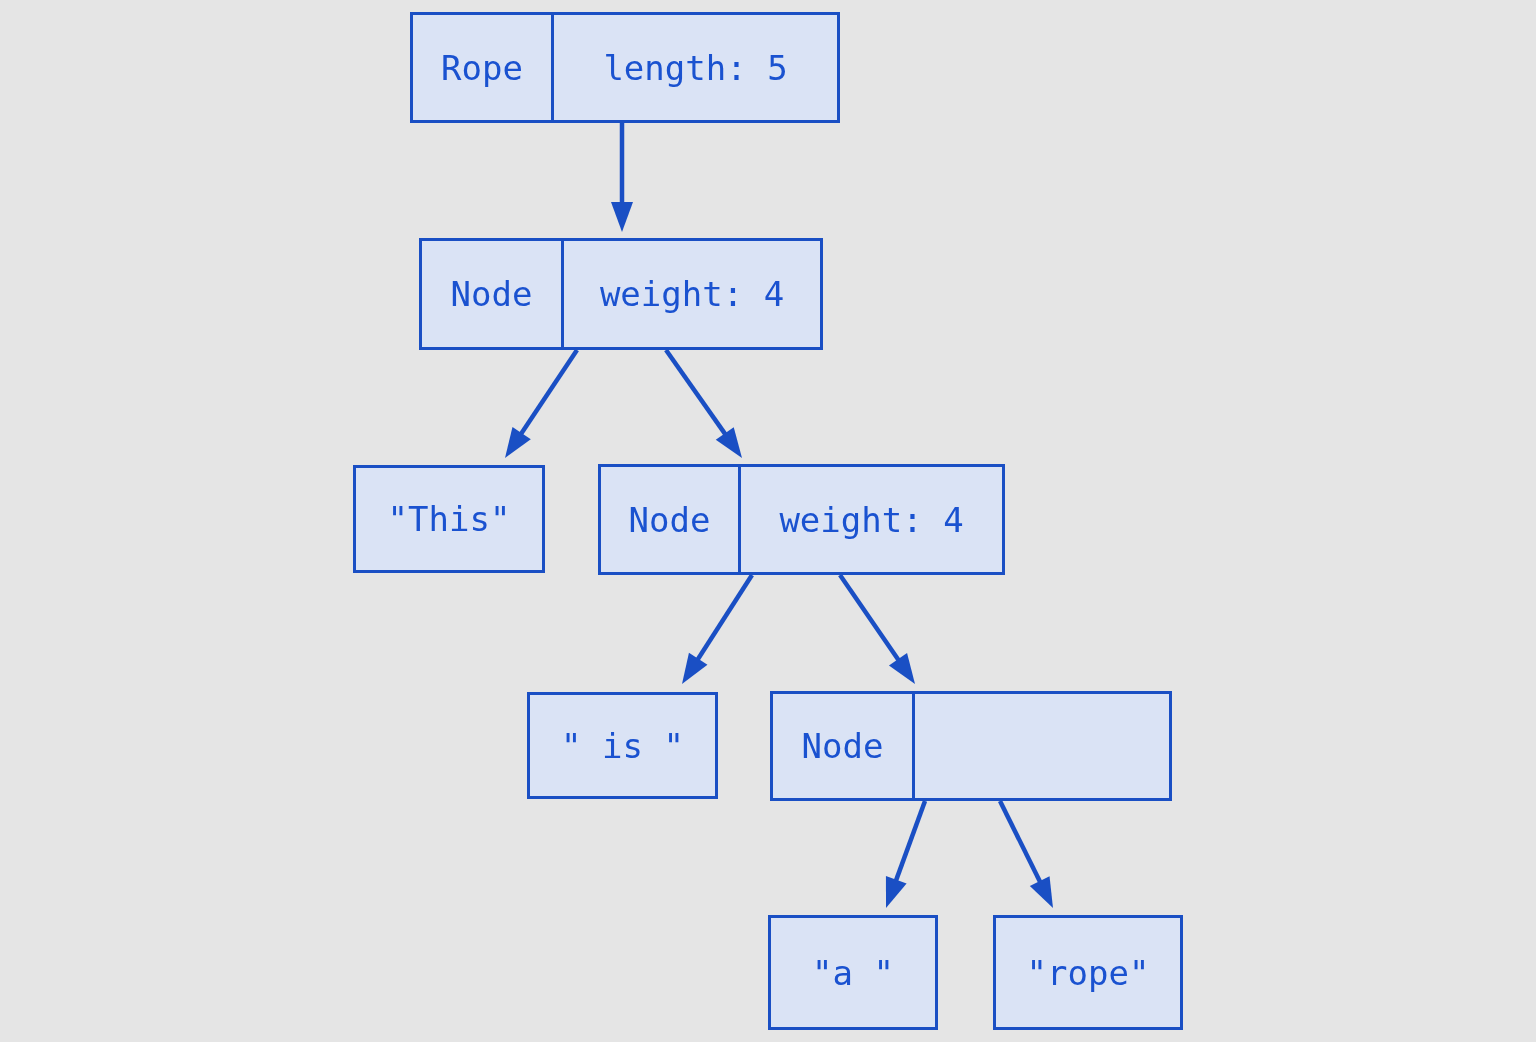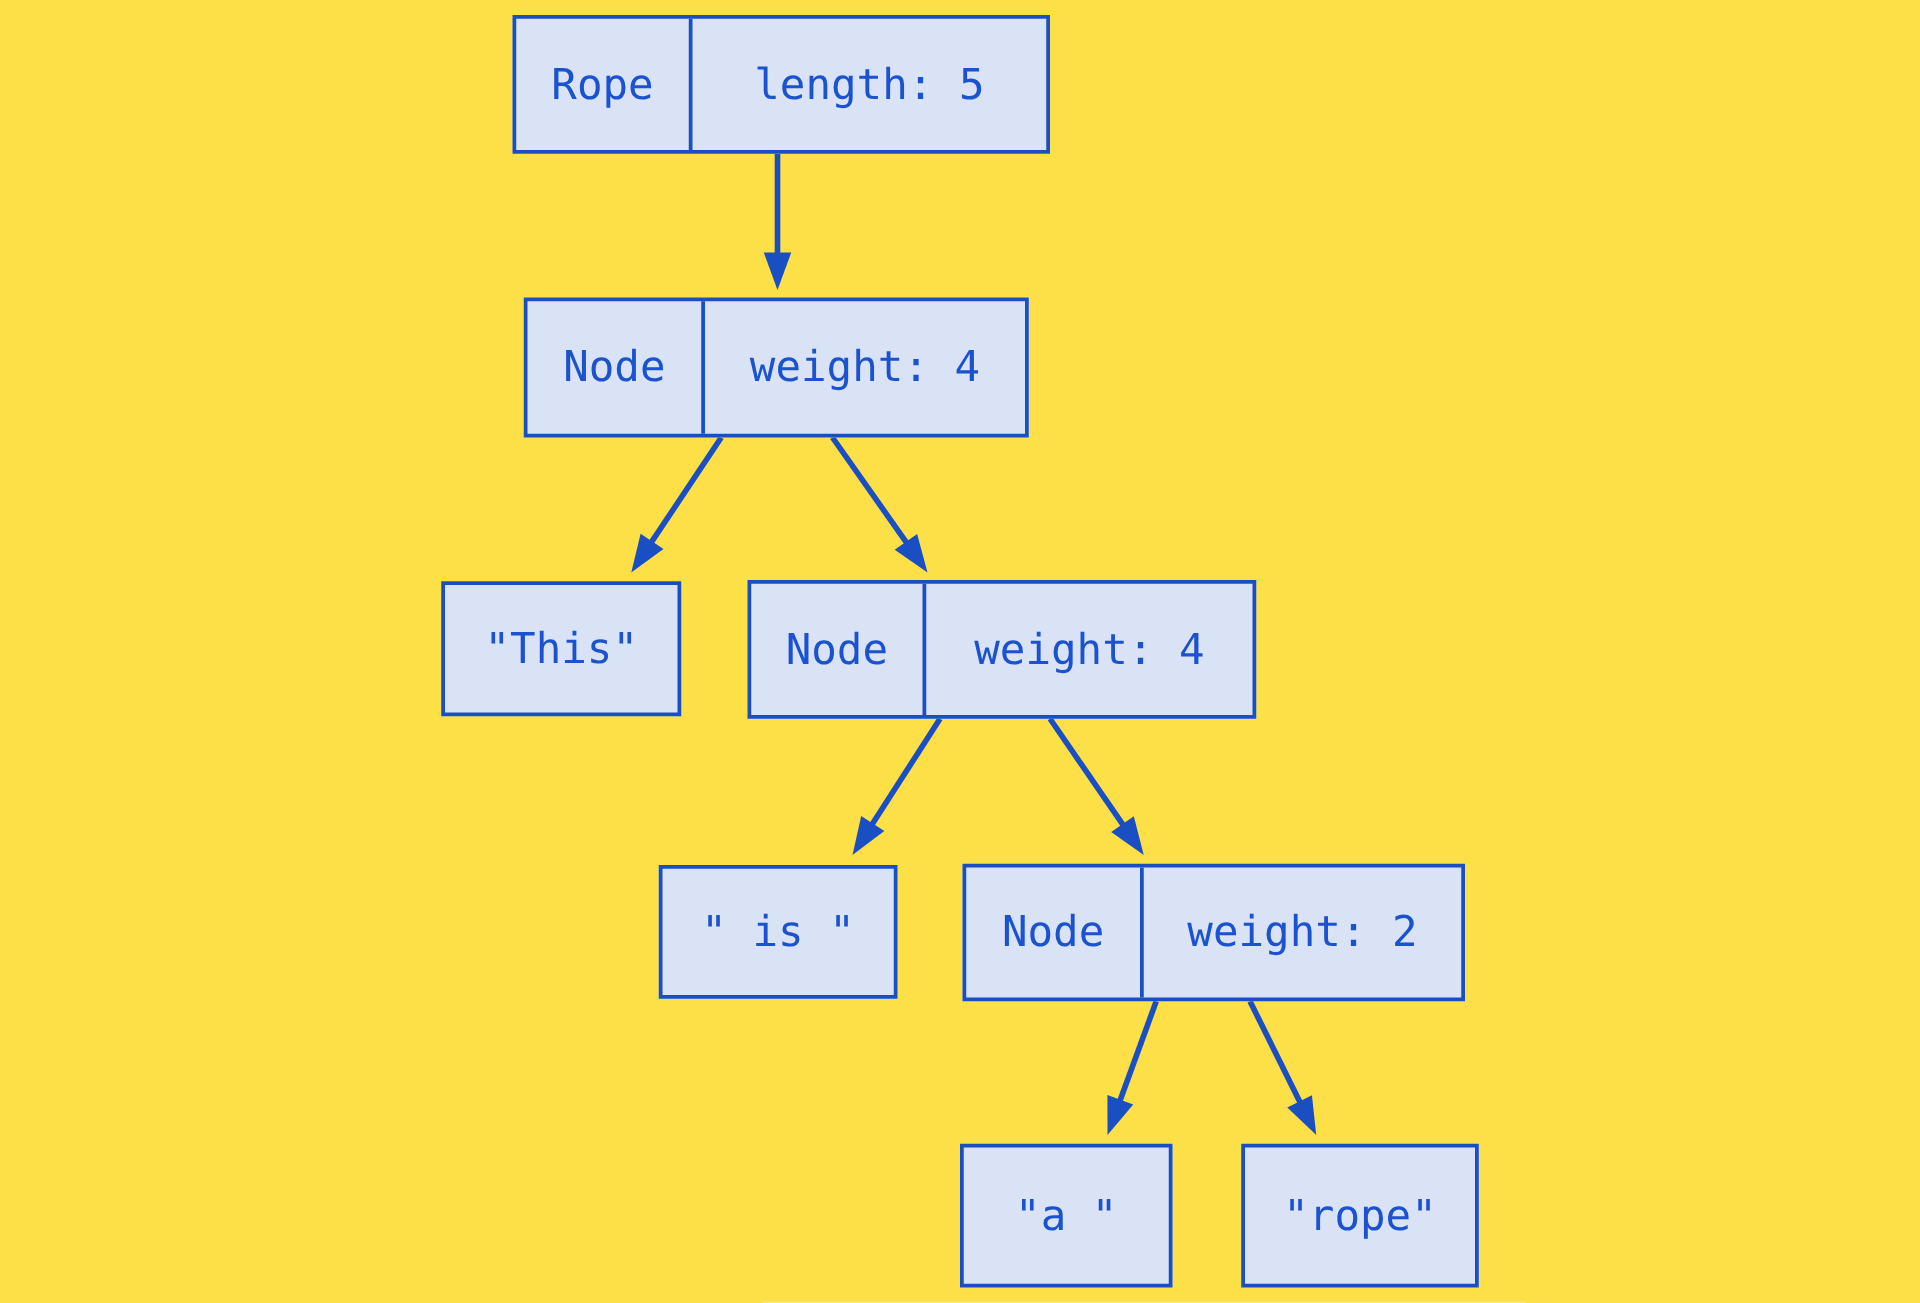--- a/index.html
+++ b/index.html
@@ -10,21 +10,21 @@
   body {
     width: 1536px;
     height: 1042px;
     font-family: "DejaVu Sans Mono", "Liberation Mono", monospace;
     overflow: hidden;
   }
   #diagram-root {
     position: relative;
     width: 1536px;
     height: 1042px;
-    background: #fde047;
+    background: #e5e5e5;
   }
   #edge-layer {
     position: absolute;
     left: 0;
     top: 0;
     width: 1536px;
     height: 1042px;
     pointer-events: none;
   }
   .node-box {
@@ -106,21 +106,20 @@
       </div>
       <div class="node-box" style="left: 598px; top: 464px; width: 407px; height: 111px; background: rgb(218, 227, 245); border-color: rgb(26, 79, 196);">
         <div class="cell type-cell" style="width: 140px; flex: 0 0 140px; border-right-color: rgb(26, 79, 196);">Node</div>
         <div class="cell value-cell" style="flex: 1 1 auto;">weight: 4</div>
       </div>
       <div class="node-box" style="left: 527px; top: 692px; width: 191px; height: 107px; background: rgb(218, 227, 245); border-color: rgb(26, 79, 196);">
         <div class="cell leaf-cell">" is "</div>
       </div>
       <div class="node-box" style="left: 770px; top: 691px; width: 402px; height: 110px; background: rgb(218, 227, 245); border-color: rgb(26, 79, 196);">
         <div class="cell type-cell" style="width: 142px; flex: 0 0 142px; border-right-color: rgb(26, 79, 196);">Node</div>
-        <div class="cell value-cell" style="flex: 1 1 auto;">weight: 2</div>
       </div>
       <div class="node-box" style="left: 768px; top: 915px; width: 170px; height: 115px; background: rgb(218, 227, 245); border-color: rgb(26, 79, 196);">
         <div class="cell leaf-cell">"a "</div>
       </div>
       <div class="node-box" style="left: 993px; top: 915px; width: 190px; height: 115px; background: rgb(218, 227, 245); border-color: rgb(26, 79, 196);">
         <div class="cell leaf-cell">"rope"</div>
       </div>
     </div>
 
 </div>

